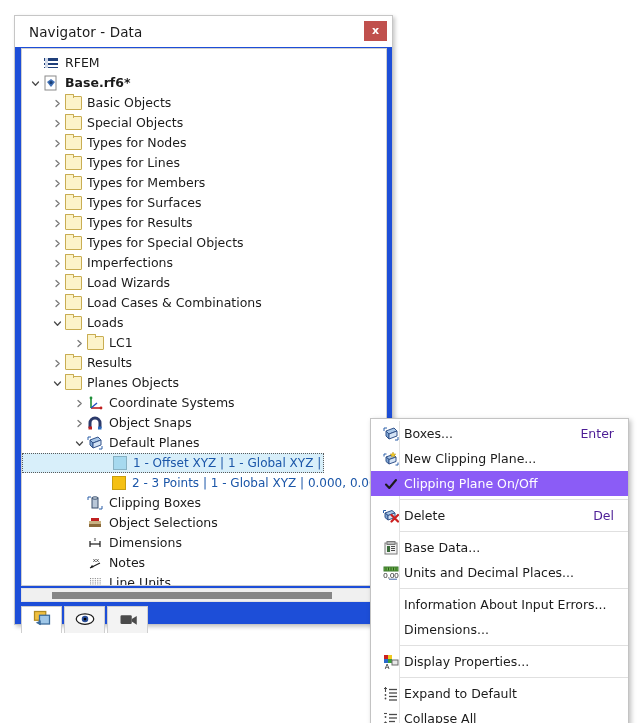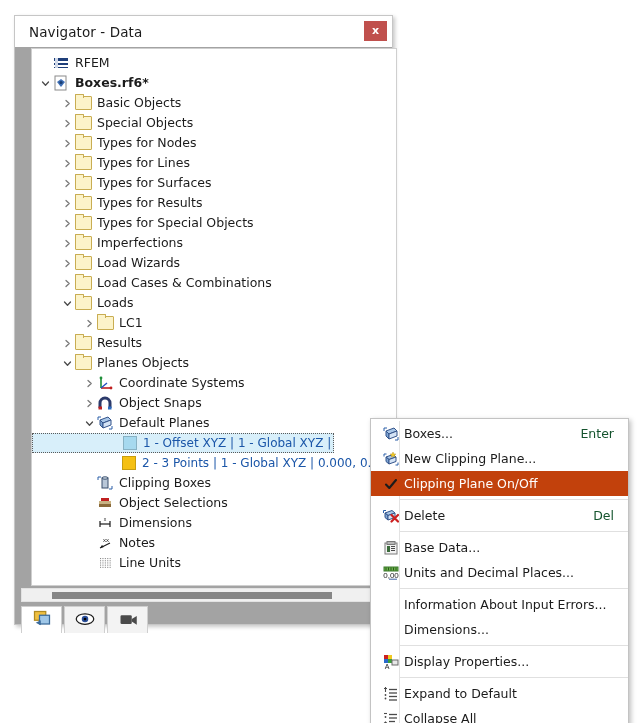--- a/index.html
+++ b/index.html
@@ -11,21 +11,21 @@
     color:#1a1a1a;
     overflow:hidden;
     position:relative;
   }
   
   #page{position:absolute;inset:0;background:#ffffff;}
 
   
   #navigator{
     position:absolute;left:14px;top:15px;width:379px;height:610px;
-    background:#a3a3a3;
+    background:#1d4ed8;
     border:1px solid #c6c6c6;
     box-shadow:2px 2px 4px rgba(0,0,0,0.22);
     box-sizing:border-box;
   }
   #titlebar{
     position:absolute;left:0;top:0;right:0;height:31px;
     background:#ffffff;
     display:flex;align-items:center;
   }
   #title-text{
@@ -35,21 +35,21 @@
   #close-btn{
     position:absolute;right:5px;top:5px;width:23px;height:20px;
     background:#c0504d;color:#ffffff;border:none;
     font-size:11px;font-weight:bold;line-height:20px;text-align:center;
     cursor:pointer;padding:0;
     font-family:"DejaVu Sans","Liberation Sans",sans-serif;
   }
 
   
   #tree-frame{
-    position:absolute;left:16px;top:32px;width:366px;height:538px;
+    position:absolute;left:6px;top:32px;width:366px;height:538px;
     background:#ffffff;border:1px solid #cfcfcf;
     box-sizing:border-box;overflow:hidden;
   }
   #tree{position:relative;padding:4px 0 0 0;}
   .row{
     position:relative;height:20px;display:flex;align-items:center;
     white-space:nowrap;font-size:12.5px;color:#1b1b1b;
   }
   .row .arrow{
     width:14px;height:20px;flex:0 0 14px;
@@ -131,22 +131,22 @@
   }
   .mi{
     position:relative;height:25px;display:flex;align-items:center;
     font-size:12.5px;color:#1b1b1b;cursor:default;
   }
   .mi .miico{
     width:28px;flex:0 0 28px;height:25px;
     display:flex;align-items:center;justify-content:flex-end;z-index:2;
   }
   .mi .milbl{flex:1;padding-left:5px;line-height:25px;}
-  .mi .mikey{padding-right:14px;color:#14532d;line-height:25px;}
-  .mi.hl{background:#c2410c;}
+  .mi .mikey{padding-right:14px;color:#4c1d95;line-height:25px;}
+  .mi.hl{background:#8b5cf6;}
   .mi.hl .milbl,.mi.hl .mikey{color:#ffffff;}
   .mi.hl .miico svg{color:#ffffff;}
   .msep{height:1px;background:#e0e0e0;margin:3px 0 3px 29px;}
   .mi.hl{z-index:3;}
 </style>
 </head>
 <body>
 
 <div id="page">
 
@@ -177,21 +177,21 @@
                 <path d="M1.5 3 L4.5 6.2 L7.5 3" fill="none" stroke="#4a4a4a" stroke-width="1.3" stroke-linecap="round" stroke-linejoin="round"></path>
               </svg>
             </span>
             <span class="ico">
               <svg width="16" height="16" viewBox="0 0 16 16">
                 <rect x="2" y="1" width="11" height="14" fill="#ffffff" stroke="#8a8a8a"></rect>
                 <path d="M8 4 L12 7 L8 12 L4 7 Z" fill="#3f6fb5"></path>
                 <circle cx="8" cy="7.5" r="1.6" fill="#1b3f73"></circle>
               </svg>
             </span>
-            <span class="lbl">Boxes.rf6*</span>
+            <span class="lbl">Base.rf6*</span>
           </div>
           <div class="row ind2">
             <span class="arrow">
               <svg width="9" height="9" viewBox="0 0 9 9">
                 <path d="M3 1.5 L6.2 4.5 L3 7.5" fill="none" stroke="#7a7a7a" stroke-width="1.3" stroke-linecap="round" stroke-linejoin="round"></path>
               </svg>
             </span>
             <span class="ico">
               <span class="folder"></span>
             </span>
@@ -222,20 +222,31 @@
           <div class="row ind2">
             <span class="arrow">
               <svg width="9" height="9" viewBox="0 0 9 9">
                 <path d="M3 1.5 L6.2 4.5 L3 7.5" fill="none" stroke="#7a7a7a" stroke-width="1.3" stroke-linecap="round" stroke-linejoin="round"></path>
               </svg>
             </span>
             <span class="ico">
               <span class="folder"></span>
             </span>
             <span class="lbl">Types for Lines</span>
+          </div>
+          <div class="row ind2">
+            <span class="arrow">
+              <svg width="9" height="9" viewBox="0 0 9 9">
+                <path d="M3 1.5 L6.2 4.5 L3 7.5" fill="none" stroke="#7a7a7a" stroke-width="1.3" stroke-linecap="round" stroke-linejoin="round"></path>
+              </svg>
+            </span>
+            <span class="ico">
+              <span class="folder"></span>
+            </span>
+            <span class="lbl">Types for Members</span>
           </div>
           <div class="row ind2">
             <span class="arrow">
               <svg width="9" height="9" viewBox="0 0 9 9">
                 <path d="M3 1.5 L6.2 4.5 L3 7.5" fill="none" stroke="#7a7a7a" stroke-width="1.3" stroke-linecap="round" stroke-linejoin="round"></path>
               </svg>
             </span>
             <span class="ico">
               <span class="folder"></span>
             </span>

